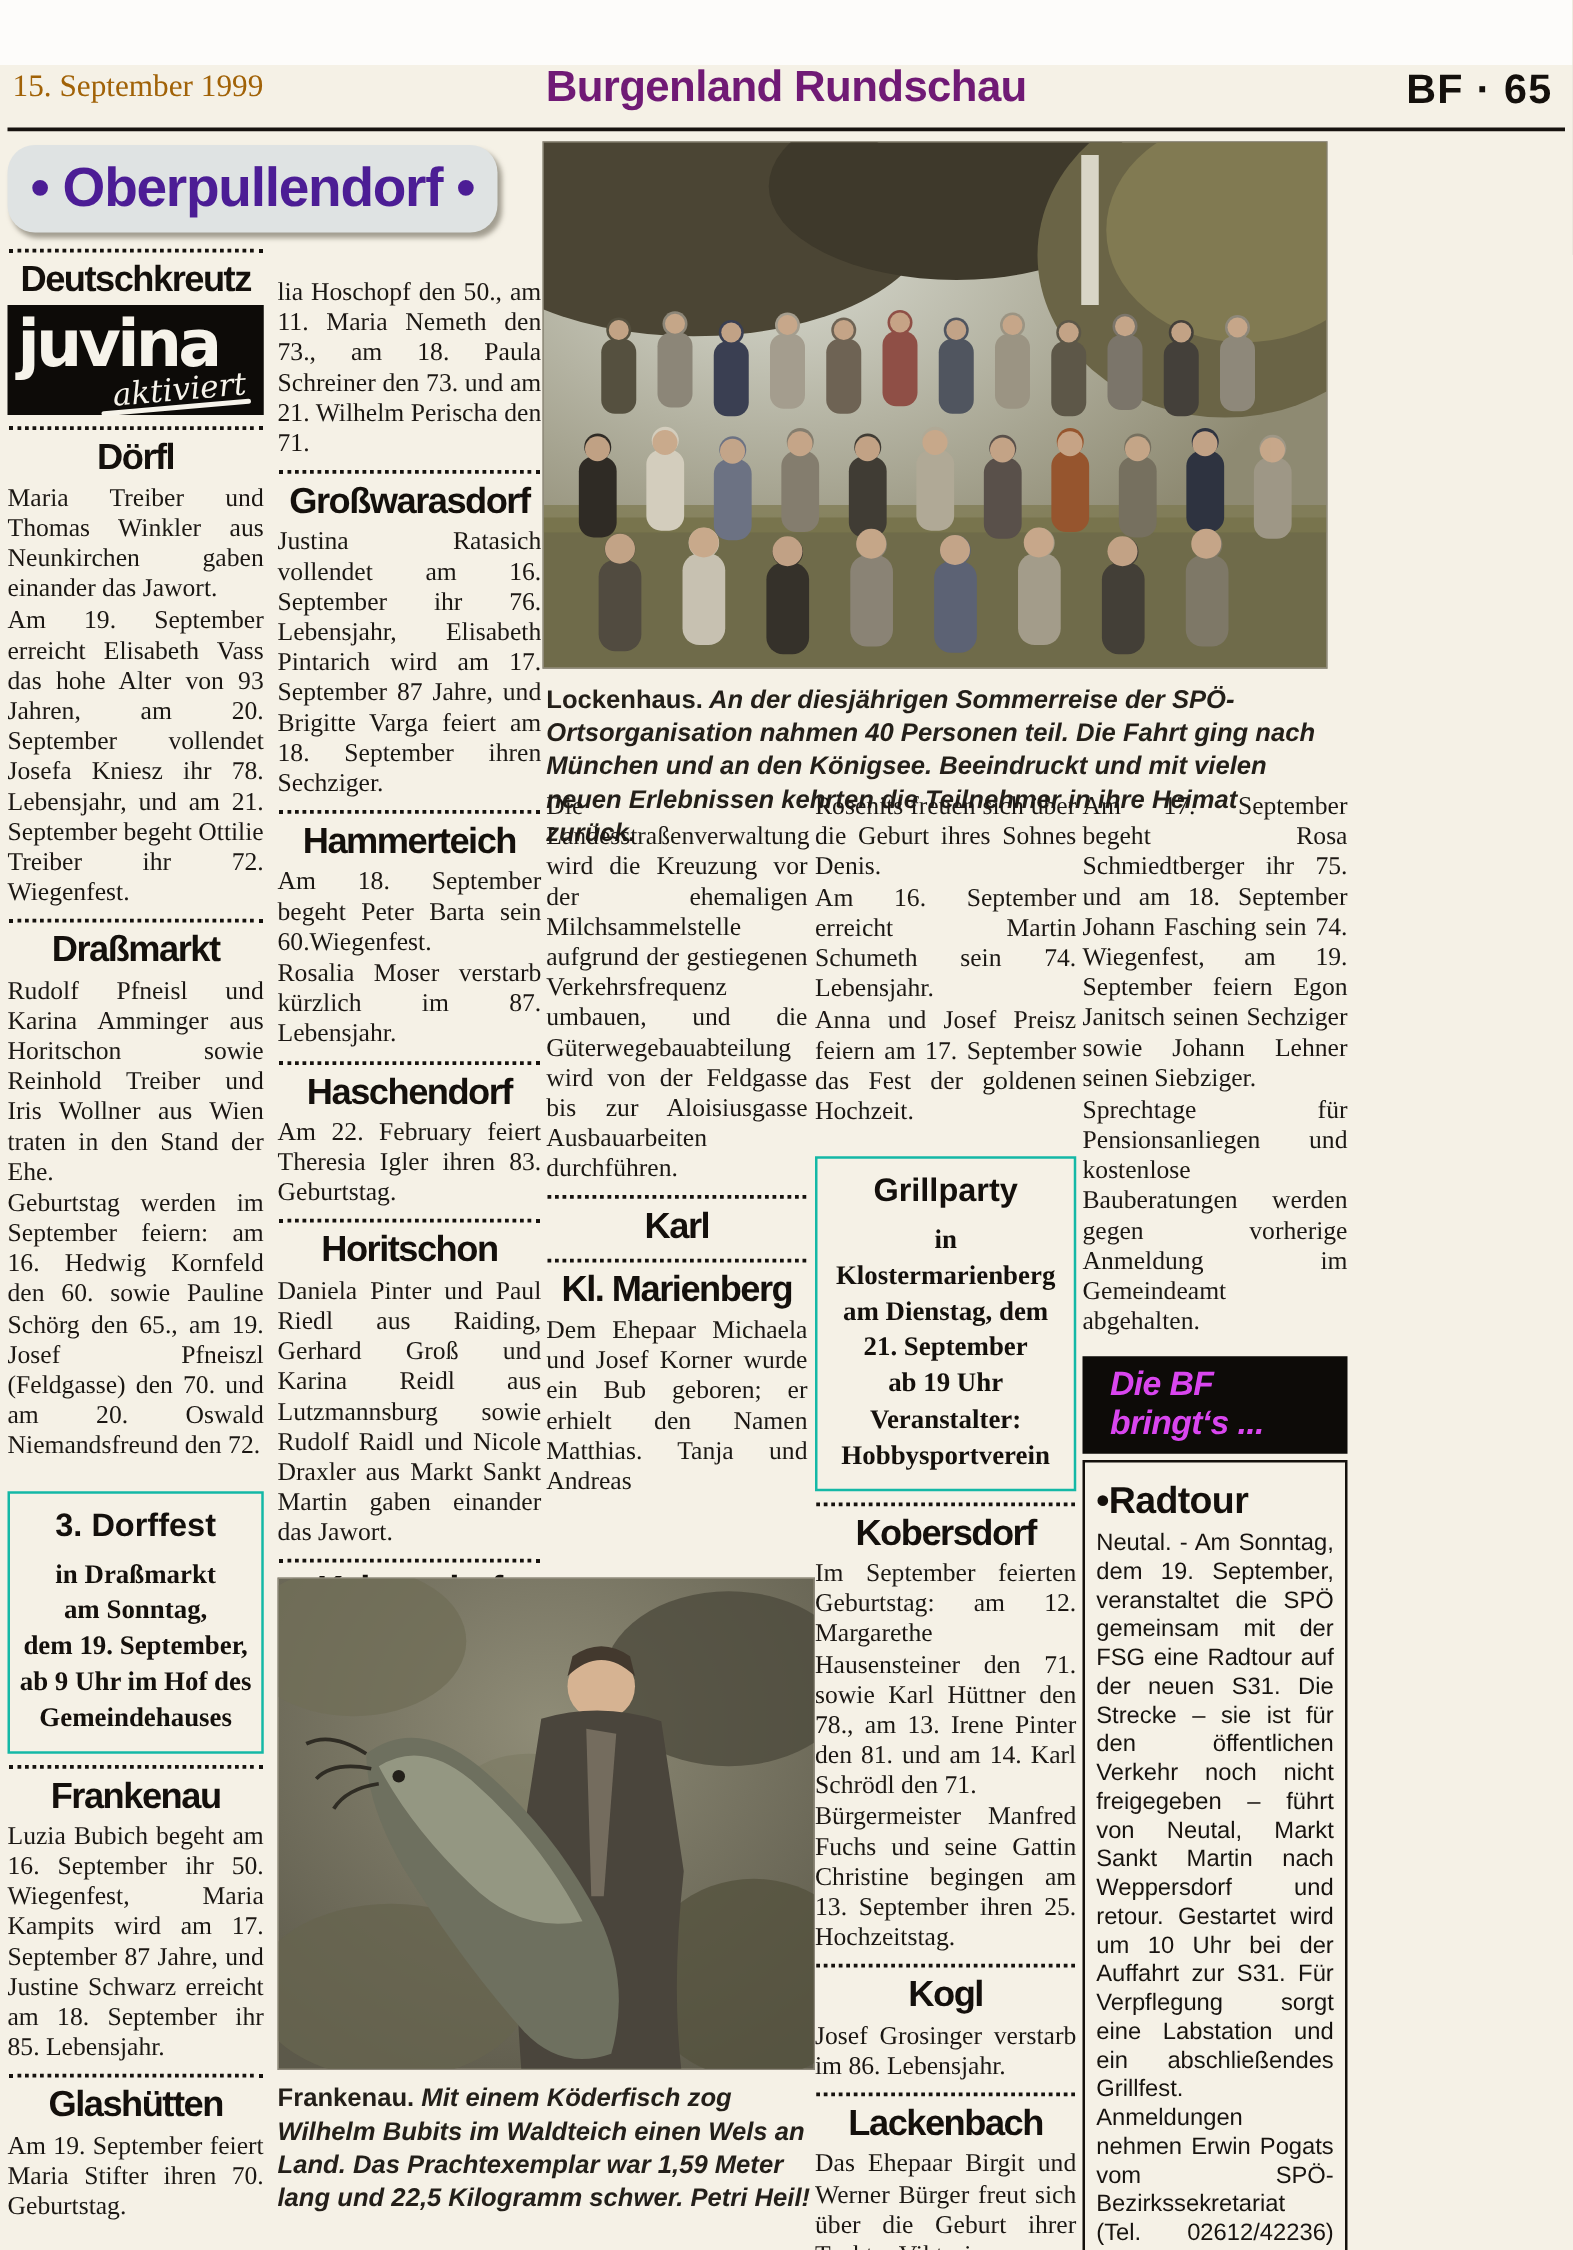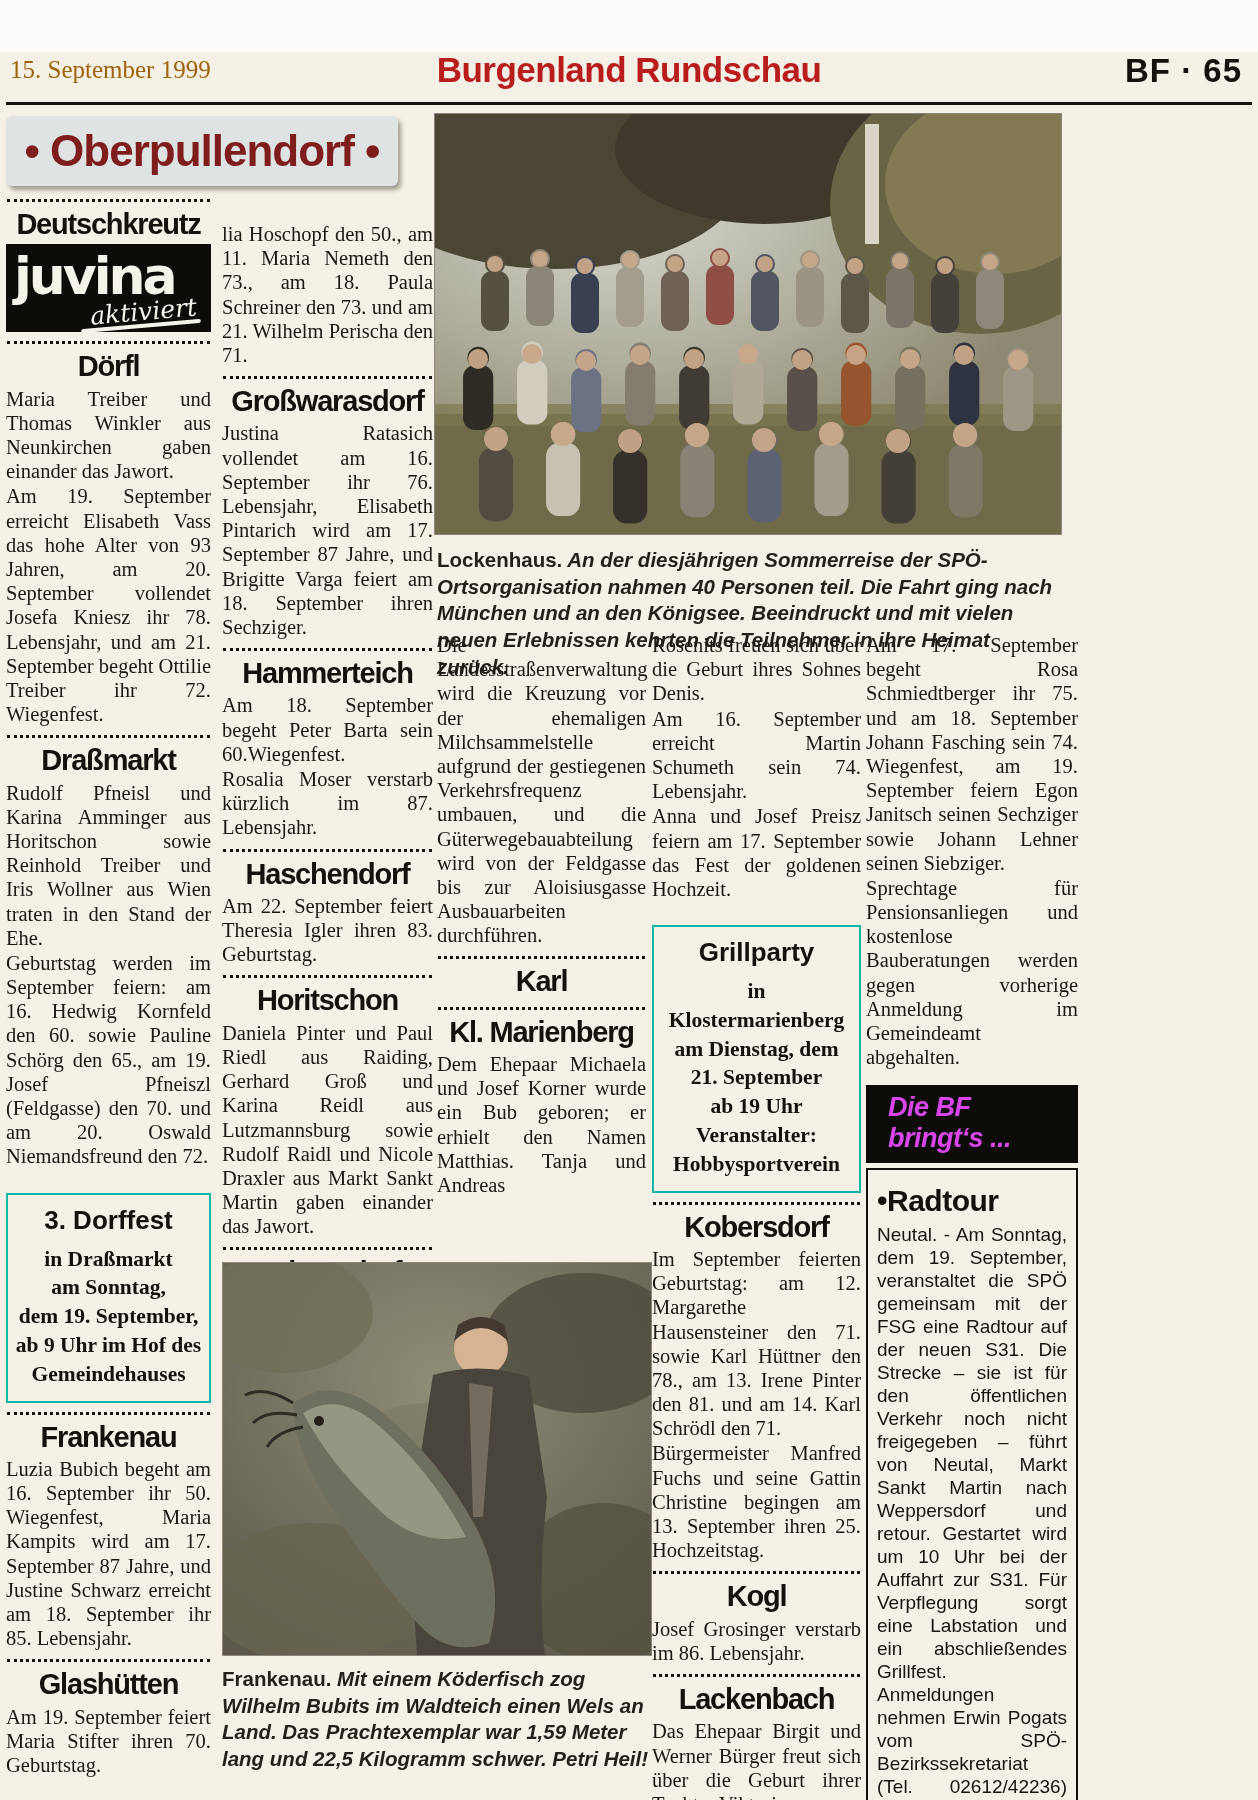--- a/index.html
+++ b/index.html
@@ -2,28 +2,28 @@
 <html lang="de"><head>
 <meta charset="utf-8">
 <style>
   html,body{margin:0;padding:0;}
   body{background:#dcd8cc;font-family:"Liberation Serif",serif;}
   #page{position:relative;width:1258px;height:1800px;background:#f5f1e6;overflow:hidden;color:#1b1713;}
   #page::before{content:"";position:absolute;left:0;top:0;width:100%;height:52px;background:#fdfcfa;}
 
   
   .hdr-date{position:absolute;left:10px;top:56px;font:25px "Liberation Serif",serif;color:#a16207;}
-  .hdr-masthead{position:absolute;left:0;right:0;top:50px;text-align:center;font:700 35px "Liberation Sans",sans-serif;letter-spacing:-0.5px;color:#b91c1c;}
+  .hdr-masthead{position:absolute;left:0;right:0;top:50px;text-align:center;font:700 35px "Liberation Sans",sans-serif;letter-spacing:-0.5px;color:#701a75;}
   .hdr-pagenum{position:absolute;right:16px;top:52px;font:700 33px "Liberation Sans",sans-serif;letter-spacing:1px;color:#14100c;}
   .hdr-rule{position:absolute;left:6px;right:6px;top:102px;height:3px;background:#17130f;}
 
   
-  .badge{position:absolute;left:6px;top:116px;width:392px;height:70px;background:#dfe3e3;border-radius:6px;
+  .badge{position:absolute;left:6px;top:116px;width:392px;height:70px;background:#dfe3e3;border-radius:22px;
          box-shadow:3px 4px 4px rgba(95,90,75,.55);display:flex;align-items:center;justify-content:center;
-         font:700 44px "Liberation Sans",sans-serif;letter-spacing:-1px;color:#7f1d1d;}
+         font:700 44px "Liberation Sans",sans-serif;letter-spacing:-1px;color:#4c1d95;}
 
   
   .col{position:absolute;}
   #col1{left:6px;  top:190px;width:205px;}
   #col2{left:222px;top:222px;width:211px;}
   #col3{left:437px;top:633px;width:209px;}
   #col4{left:652px;top:633px;width:209px;}
   #col5{left:866px;top:633px;width:212px;}
 
   .divider{border-top:3px dotted #16120e;margin:9px 1px 7px;}
@@ -218,21 +218,21 @@
     </section>
     <section>
       <div class="divider"></div>
       <h2 class="art-head">Hammerteich</h2>
       <p class="body-p">Am 18. September begeht Peter Barta sein 60.Wiegenfest.</p>
       <p class="body-p">Rosalia Moser verstarb kürzlich im 87. Lebensjahr.</p>
     </section>
     <section>
       <div class="divider"></div>
       <h2 class="art-head">Haschendorf</h2>
-      <p class="body-p">Am 22. September feiert Theresia Igler ihren 83. Geburtstag.</p>
+      <p class="body-p">Am 22. February feiert Theresia Igler ihren 83. Geburtstag.</p>
     </section>
     <section>
       <div class="divider"></div>
       <h2 class="art-head">Horitschon</h2>
       <p class="body-p">Daniela Pinter und Paul Riedl aus Raiding, Gerhard Groß und Karina Reidl aus Lutzmannsburg sowie Rudolf Raidl und Nicole Draxler aus Markt Sankt Martin gaben einander das Jawort.</p>
     </section>
     <section>
       <div class="divider"></div>
       <h2 class="art-head">Kaisersdorf</h2>
       <p class="body-p">Die Eheleute Martha und Johann Kollarich feiern am 20. September ihren 25. Hochzeitstag.</p>

